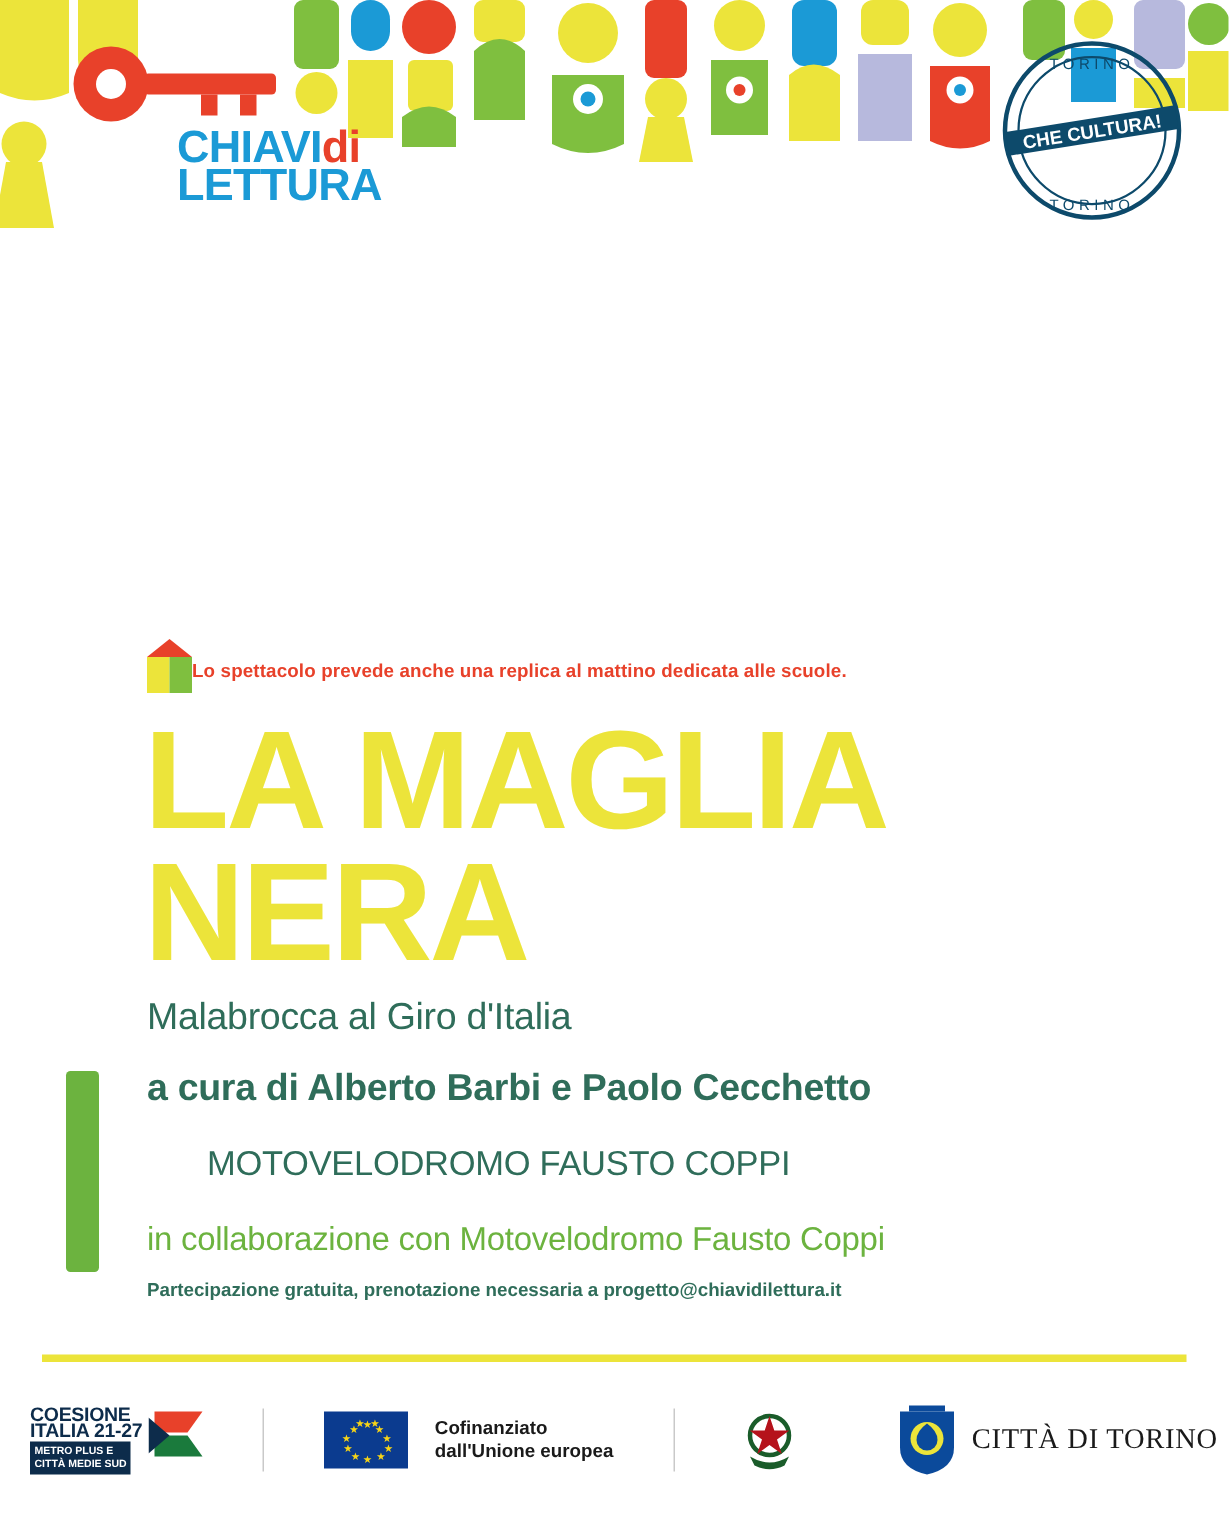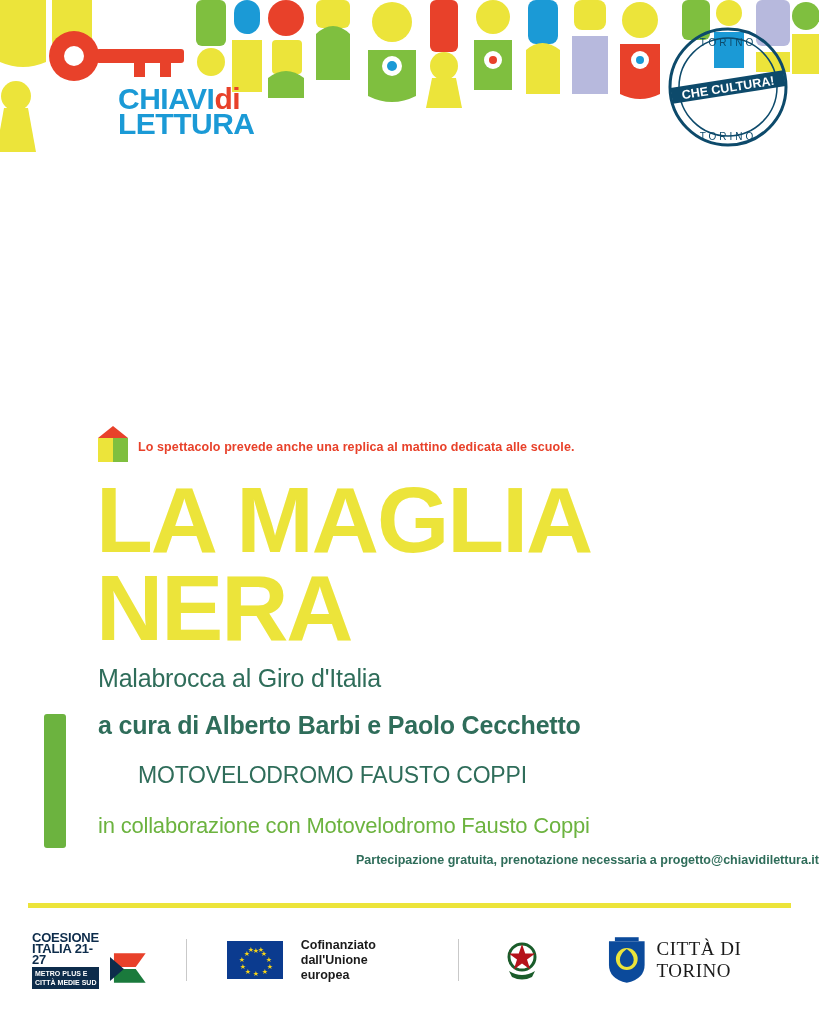--- a/index.html
+++ b/index.html
@@ -52,21 +52,20 @@
 
   
   .content {
     position: absolute;
     left: 0; top: 420px;
     width: 819px;
   }
   .note-row {
     display: flex;
     align-items: flex-start;
-    gap: 10px;
     padding-left: 98px;
   }
   .house-icon { width: 30px; height: 36px; flex: 0 0 30px; margin-top: 6px; }
   .note-text {
     color: #e8412a;
     font-size: 12.5px;
     font-weight: bold;
     padding-top: 20px;
     letter-spacing: 0.1px;
   }
@@ -127,21 +126,20 @@
     font-size: 22px;
     margin-top: 24px;
     letter-spacing: -0.2px;
   }
   .booking {
     padding-left: 98px;
     color: #2f6d5a;
     font-size: 12.5px;
     font-weight: bold;
     margin-top: 14px;
-    text-align: right;
   }
 
   
   .rule {
     position: absolute;
     left: 28px; top: 903px;
     width: 763px; height: 5px;
     background: #ece43a;
   }
 
@@ -150,23 +148,23 @@
     position: absolute;
     left: 0; top: 925px;
     width: 819px; height: 70px;
     display: flex;
     align-items: center;
   }
   .f-item { display: flex; align-items: center; }
   .divider { width: 1px; height: 42px; background: #c9c9c9; }
 
   .coesione {
-    margin-left: 32px;
+    margin-left: 20px;
     display: flex;
-    align-items: flex-end;
+    align-items: flex-start;
     gap: 4px;
   }
   .coesione .txt { font-size: 11px; line-height: 11px; font-weight: bold; color: #0d2c4b; }
   .coesione .txt .big { font-size: 13px; letter-spacing: -0.2px; }
   .coesione .txt .sub {
     display: inline-block;
     margin-top: 2px;
     background: #0d2c4b;
     color: #ffffff;
     font-size: 7px;

